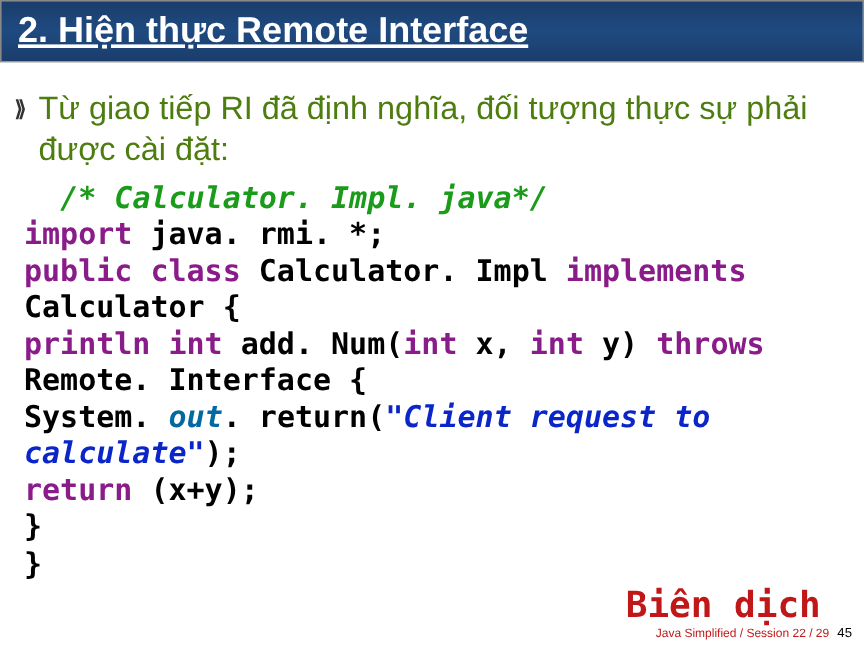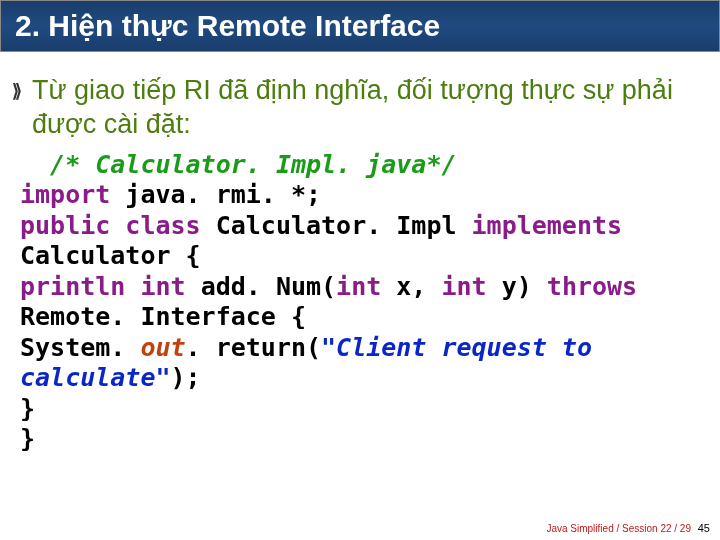--- a/index.html
+++ b/index.html
@@ -13,20 +13,21 @@
   }
   .title-bar {
     background: linear-gradient(to bottom, #1a3d6b 0%, #1f4a80 50%, #1a3d6b 100%);
     color: #fff;
     padding: 8px 14px;
     border: 1px solid #888;
   }
   .title-bar h1 {
     font-size: 30px;
     font-weight: bold;
+    text-decoration: underline;
   }
   .content {
     padding: 22px 12px 0 12px;
   }
   .bullet-row {
     display: flex;
     align-items: flex-start;
     margin-bottom: 8px;
   }
   .bullet-icon {
@@ -45,21 +46,21 @@
     font-family: "Consolas", monospace;
     font-size: 25px;
     font-weight: bold;
     line-height: 1.22;
     color: #000;
     padding-left: 8px;
   }
   .code-block .comment { color: #1a9c1a; font-style: italic; }
   .code-block .keyword { color: #8a1c8a; }
   .code-block .str { color: #0a26c9; font-style: italic; }
-  .code-block .out { font-style: italic; color: #c2410c; }
+  .code-block .out { font-style: italic; color: #0369a1; }
   .compile {
     text-align: right;
     font-family: "Consolas", monospace;
     font-size: 30px;
     font-weight: bold;
     color: #c01818;
     padding-right: 24px;
     margin-top: 2px;
   }
   .footer {
@@ -89,22 +90,24 @@
   </div>
 
   <div class="code-block">
     <div>&nbsp;&nbsp;<span class="comment">/* Calculator. Impl. java*/</span></div>
     <div><span class="keyword">import</span><span> java. rmi. *;</span></div>
     <div><span class="keyword">public class </span><span>Calculator. Impl </span><span class="keyword">implements</span></div>
     <div><span>Calculator {</span></div>
     <div><span class="keyword">println int </span><span>add. Num(</span><span class="keyword">int</span><span> x, </span><span class="keyword">int</span><span> y) </span><span class="keyword">throws</span></div>
     <div><span>Remote. Interface {</span></div>
     <div><span>System. </span><span class="out">out</span><span>. return(</span><span class="str">"Client request to calculate"</span><span>);</span></div>
+    <div><span class="keyword">return</span><span> (x+y);</span></div>
     <div><span>        }</span></div>
     <div><span>}</span></div>
   </div>
 
+  <div class="compile">Biên dịch</div>
 </div>
 
 <div class="footer">
   <span>Java Simplified / Session 22 / 29</span>
   <span class="page">45</span>
 </div>
 
 </body></html>

